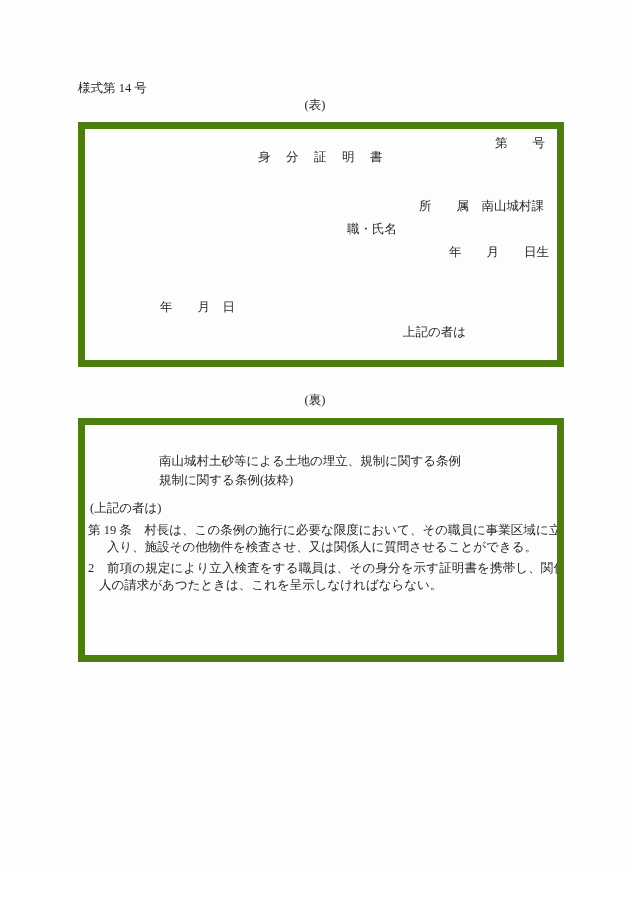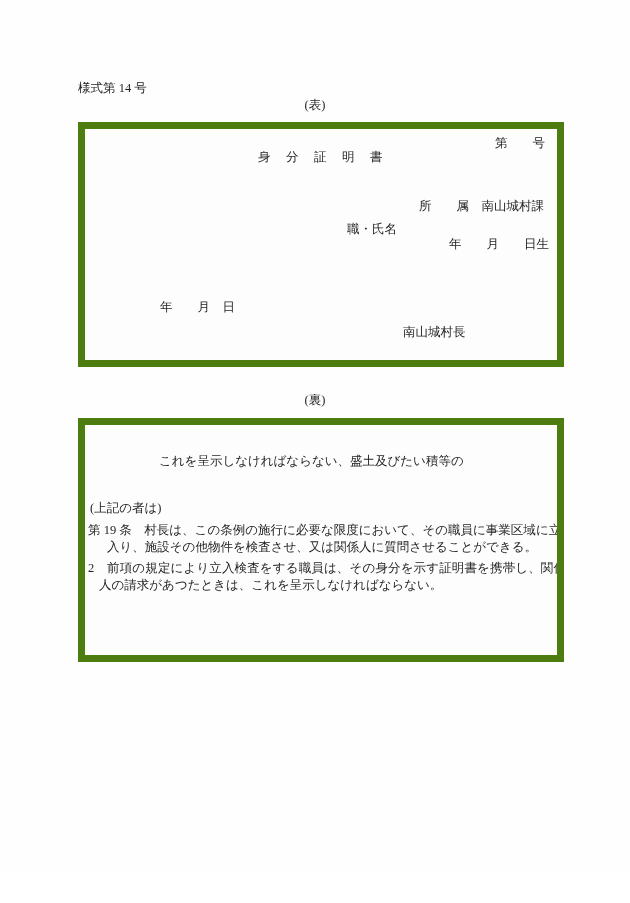--- a/index.html
+++ b/index.html
@@ -65,21 +65,21 @@
     justify-content: flex-end;
   }
   .pos-row {
     position: absolute;
     top: 92px;
     left: 236px;
     margin-left: 26px;
   }
   .birth-row {
     position: absolute;
-    top: 107px;
+    top: 115px;
     left: 364px;
   }
   .body-para {
     position: absolute;
     top: 132px;
     left: 3px;
     width: 466px;
     text-indent: 1em;
     text-align: justify;
   }
@@ -136,27 +136,28 @@
   <div class="box box1">
     <div class="cert-no">第　　号</div>
     <div class="cert-title">身　分　証　明　書</div>
     <div class="aff-row">
       <span>所　　属　南山城村</span>
       <span>課</span>
     </div>
     <div class="pos-row">職・氏名</div>
     <div class="birth-row">年　　月　　日生</div>
     <div class="date-row">年　　月　日</div>
-    <div class="issuer">南山城村長</div>
+    <div class="issuer">上記の者は</div>
   </div>
 
   <div class="side-label back">(裏)</div>
 
   <div class="box box2">
     <div class="ord-title">
-      <div>これを呈示しなければならない、盛土及びたい積等の</div>
+      <div>南山城村土砂等による土地の埋立、規制に関する条例</div>
+      <div>規制に関する条例(抜粋)</div>
     </div>
     <div class="sec-head">(上記の者は)</div>
     <div class="art art19">第 19 条　村長は、この条例の施行に必要な限度において、その職員に事業区域に立ち入り、施設その他物件を検査させ、又は関係人に質問させることができる。</div>
     <div class="art art19-2">2　前項の規定により立入検査をする職員は、その身分を示す証明書を携帯し、関係人の請求があつたときは、これを呈示しなければならない。</div>
   </div>
 
 </div>
 
 </body></html>

